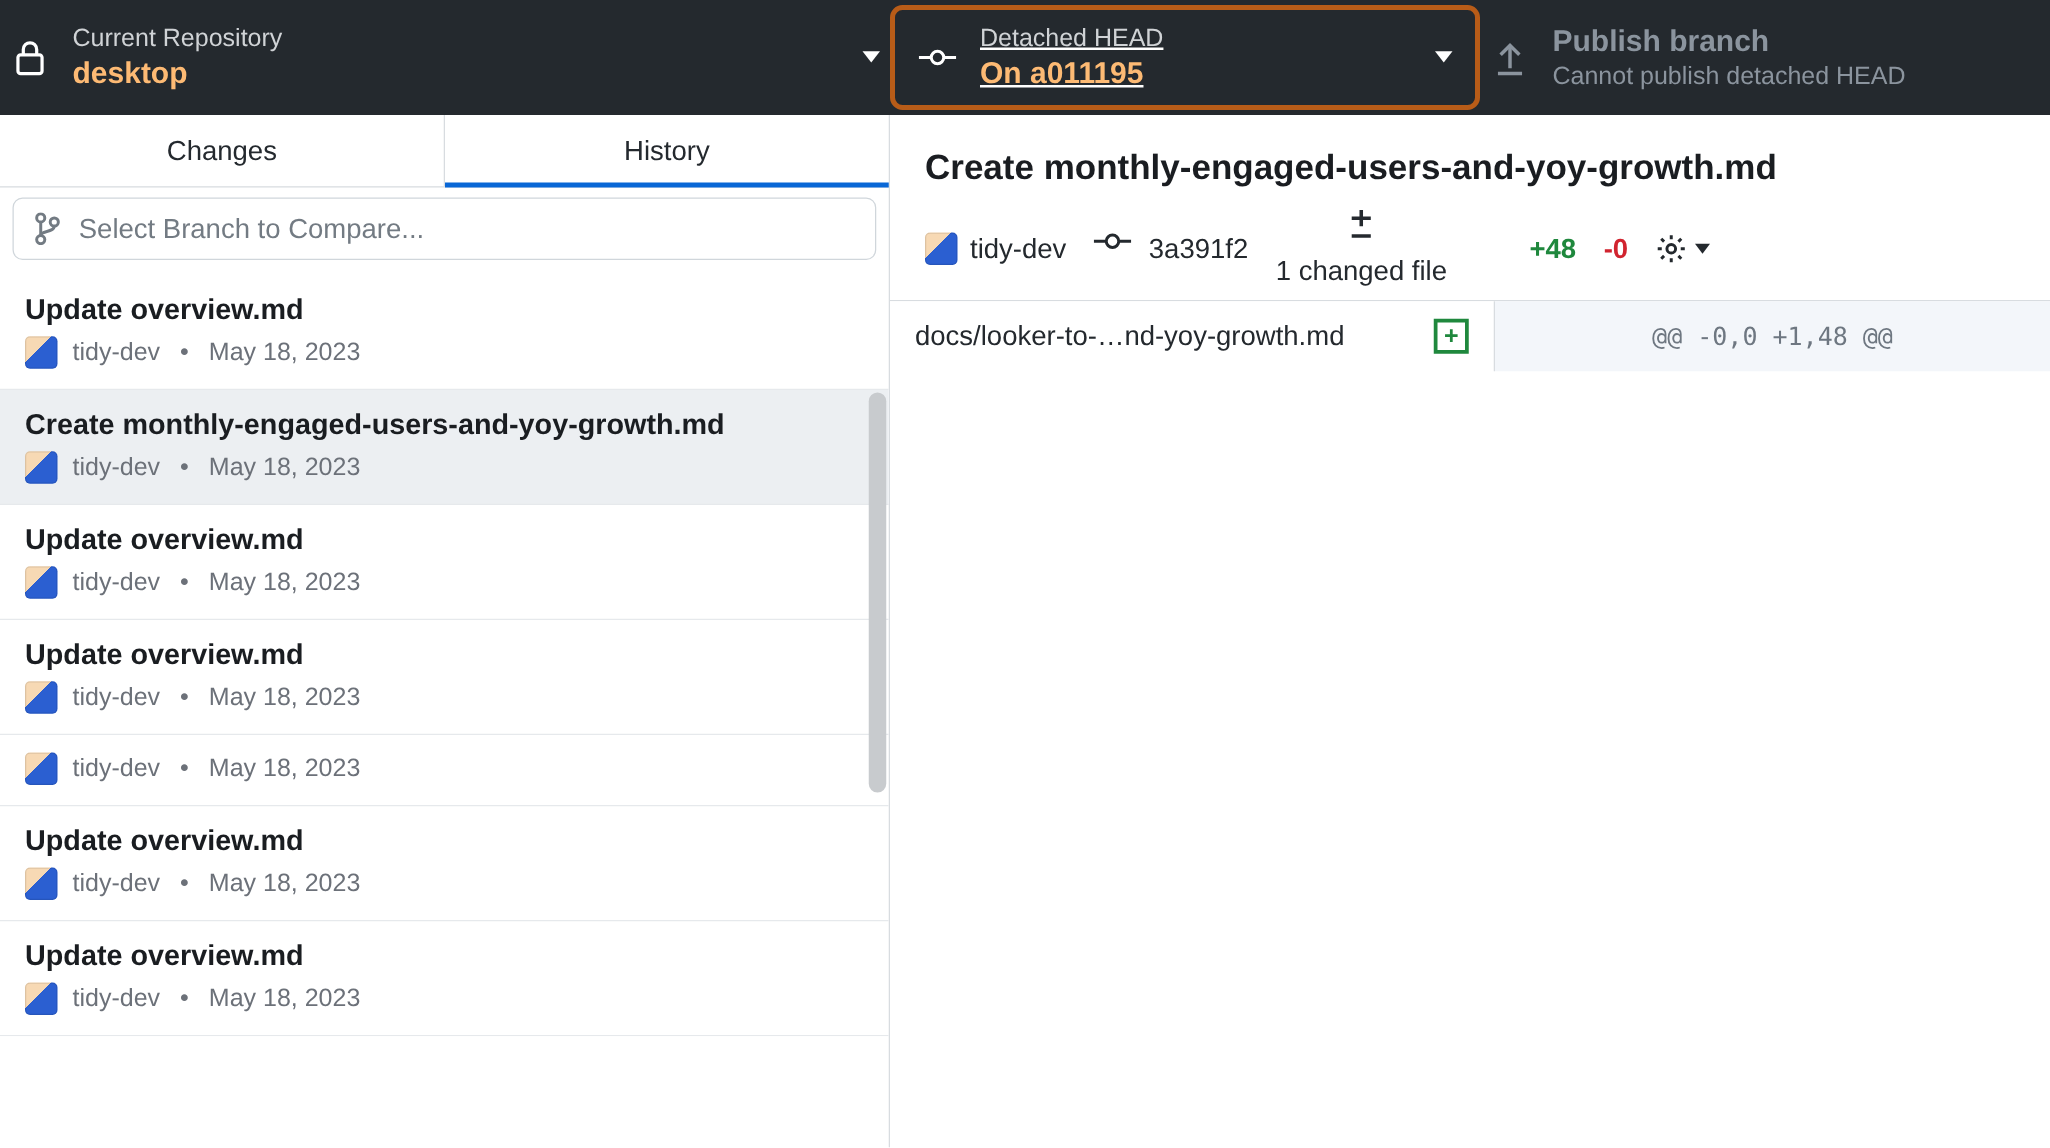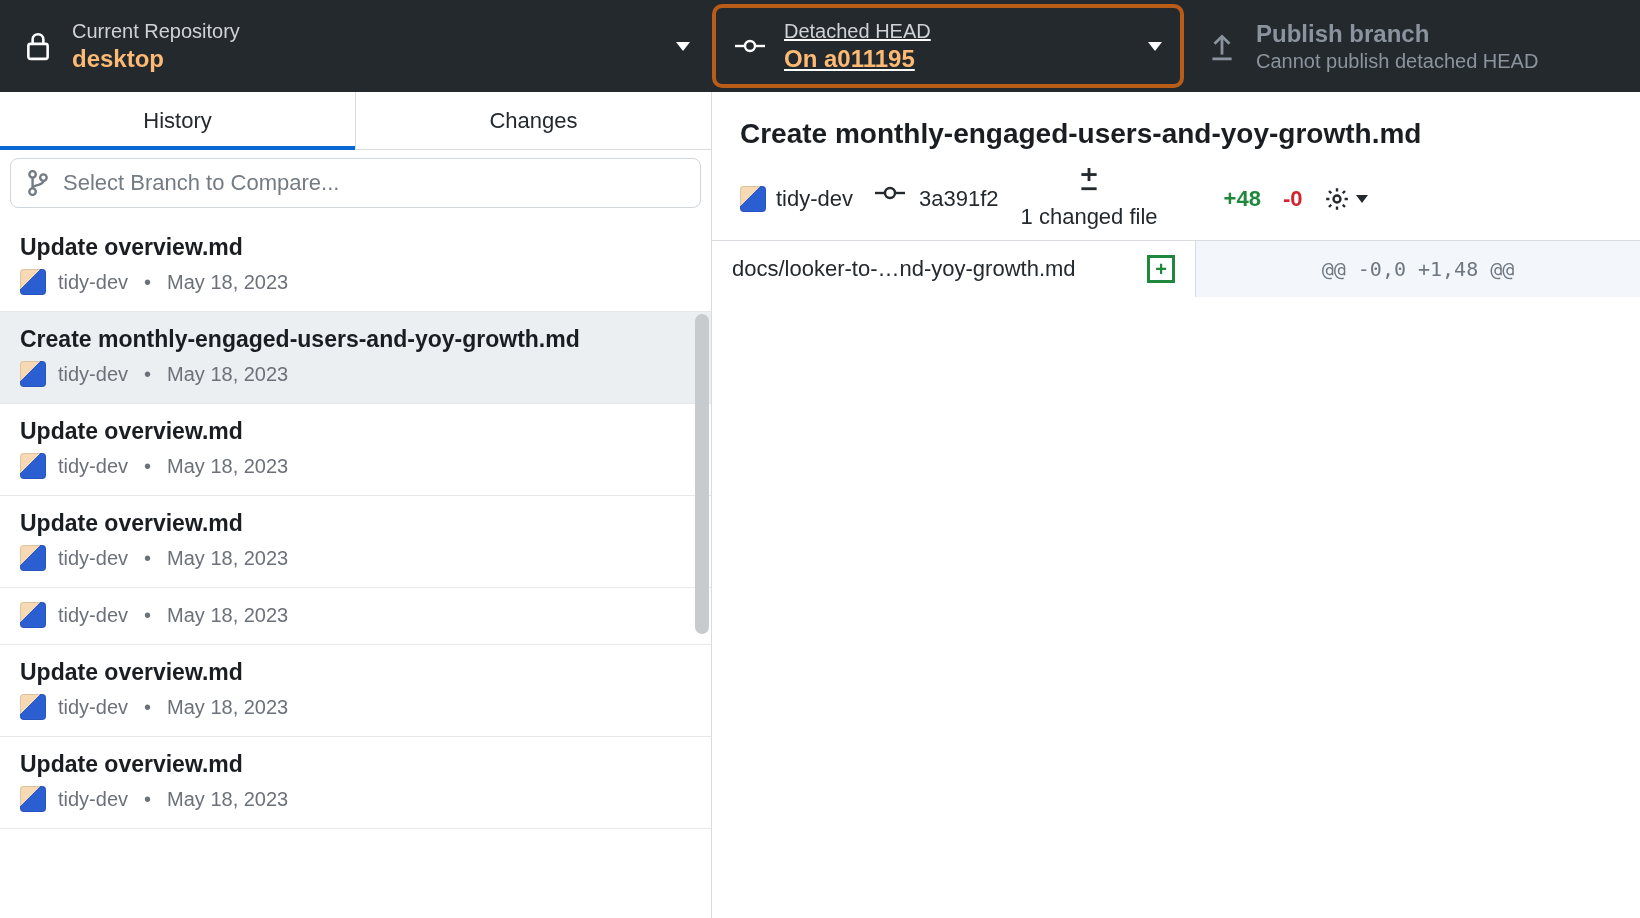--- a/index.html
+++ b/index.html
@@ -1,18 +1,18 @@
 <!DOCTYPE html>
 <html><head>
 <meta charset="utf-8">
 <style>
   * { box-sizing: border-box; margin: 0; padding: 0; }
   html, body { width: 1640px; height: 918px; font-family: -apple-system, "Segoe UI", Helvetica, Arial, sans-serif; background: #fff; overflow: hidden; }
   .toolbar { display: flex; height: 92px; background: #24292e; color: #fff; }
-  .toolbar-seg { display: flex; align-items: center; gap: 18px; padding: 0 22px; position: relative; cursor: pointer; }
+  .toolbar-seg { display: flex; align-items: center; gap: 18px; padding: 0 8px; position: relative; cursor: pointer; }
   .toolbar-seg .texts { display: flex; flex-direction: column; gap: 2px; }
   .toolbar-seg .label1 { font-size: 20px; color: #d0d3d6; }
   .toolbar-seg .label2 { font-size: 24px; font-weight: 600; color: #fdba74; }
   .toolbar-seg .muted { color: #8b949e; }
   .toolbar-icon { width: 32px; display:flex; align-items:center; justify-content:center; }
   .caret-down { display:inline-block; width:0; height:0; border-left:7px solid transparent; border-right:7px solid transparent; border-top:9px solid #fff; }
   .caret-wrap { margin-left:auto; padding-left:40px; }
   .seg-repo   { width: 712px; }
   .seg-branch { width: 472px; border:4px solid #b85c18; border-radius:10px; margin:4px 0; padding:0 18px;text-decoration:underline; }
   .seg-publish{ flex:1; }
@@ -92,22 +92,22 @@
     <div class="texts">
       <span class="label2 muted">Publish branch</span>
       <span class="label1 muted">Cannot publish detached HEAD</span>
     </div>
   </div>
 </div>
 
 <div class="main">
   <div class="sidebar">
     <div class="tabs">
+      <div class="tab">Changes</div>
       <div class="tab active">History</div>
-      <div class="tab">Changes</div>
     </div>
     <div class="compare-wrap">
       <div class="compare">
         <span>
           <svg width="22" height="26" viewBox="0 0 20 24" fill="none" stroke="#737b83" stroke-width="2.2">
               <circle cx="5" cy="4" r="3"></circle>
               <circle cx="5" cy="20" r="3"></circle>
               <circle cx="15" cy="7" r="3"></circle>
               <path d="M5 7v10"></path>
               <path d="M15 10c0 5-10 3-10 7"></path>

